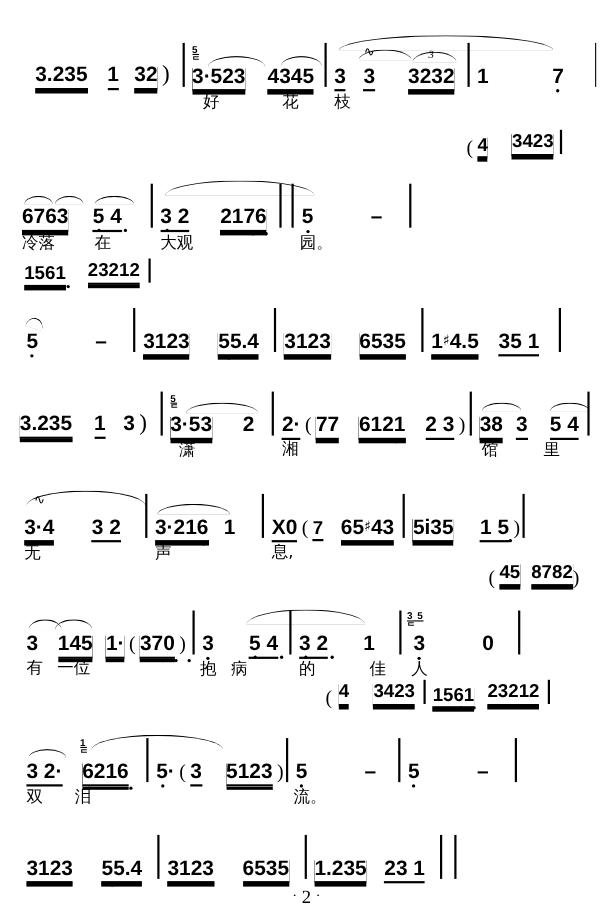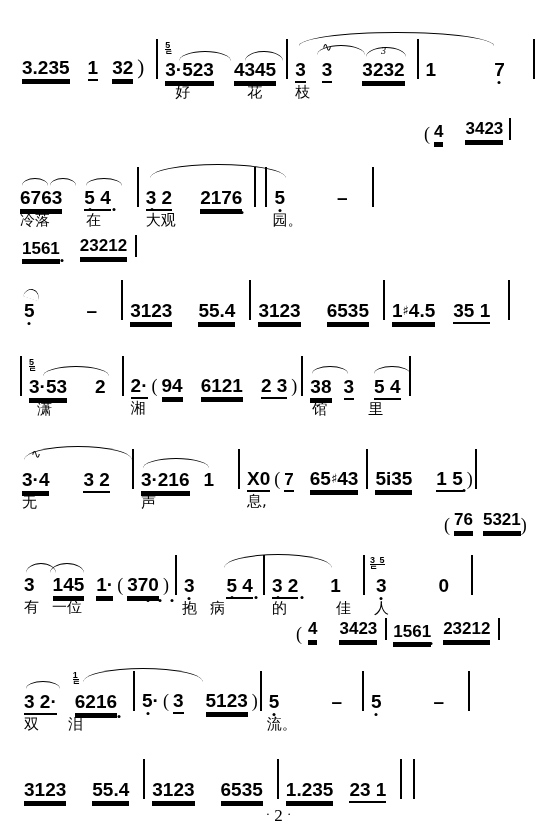--- a/index.html
+++ b/index.html
@@ -119,21 +119,21 @@
   .sp{display:inline-block;}
 </style>
 </head>
 <body>
 
 <div class="sheet">
 
 <div class="row" style="position:absolute;left:0;top:18px;">
   <div class="line" style="height:62px;">
 
-    <div class="cell" style="margin-left:14px;">
+    <div class="cell" style="margin-left:24px;">
       <span class="num b2">3.235</span>
       <span class="sp" style="width:10px;"></span>
       <span class="num b1">1</span>
       <span class="sp" style="width:6px;"></span>
       <span class="num b2">32</span>
       <span class="paren">)</span>
     </div>
 
     <span class="bar tall" style="margin-left:12px;"></span>
 
@@ -299,41 +299,49 @@
       <span class="sp" style="width:10px;"></span>
       <span class="num b1">35&nbsp;1</span>
     </div>
 
     <span class="bar tall" style="margin-left:18px;"></span>
   </div>
 </div>
 
 <div class="row" style="position:absolute;left:0;top:335px;">
   <div class="line" style="height:62px;">
+    <div class="cell" style="margin-left:10px;">
+      <span class="num b2">3.235</span>
+      <span class="sp" style="width:12px;"></span>
+      <span class="num b1">1</span>
+      <span class="sp" style="width:8px;"></span>
+      <span class="num">3</span>
+      <span class="paren">)</span>
+    </div>
 
     <span class="bar tall" style="margin-left:12px;"></span>
 
     <div class="cell">
       <span class="grace" style="top:-19px;left:0;">
         <u>5</u><br><span style="font-size:8px;">ᄃ</span>
       </span>
       <span class="slur" style="left:14px;top:-11px;width:66px;"></span>
       <span class="num b2">3·53</span>
       <span class="lyr" style="left:8px;">潇</span>
       <span class="sp" style="width:20px;"></span>
       <span class="num">2</span>
     </div>
 
     <span class="bar tall" style="margin-left:16px;"></span>
 
     <div class="cell">
       <span class="num b1">2·</span>
       <span class="lyr" style="left:0px;">湘</span>
       <span class="paren sm">(</span>
-      <span class="num b2">94</span>
+      <span class="num b2">77</span>
       <span class="sp" style="width:10px;"></span>
       <span class="cell" style="position:relative;">
         <span class="num b2">6121</span>
         <span class="dotlow" style="left:34px;top:23px;"></span>
       </span>
       <span class="sp" style="width:10px;"></span>
       <span class="num b1">2&nbsp;3</span>
       <span class="paren sm">)</span>
     </div>
 
@@ -407,23 +415,23 @@
     </div>
 
     <span class="bar tall" style="margin-left:2px;"></span>
   </div>
 </div>
 
 <div class="row" style="position:absolute;left:0;top:512px;">
   <div class="upper" style="left:444px;top:-2px;">
     <span class="paren sm">(</span>
     <span class="sp" style="width:4px;"></span>
-    <span class="num b2 small">76</span>
+    <span class="num b2 small">45</span>
     <span class="sp" style="width:10px;"></span>
-    <span class="num b2 small">5321</span>
+    <span class="num b2 small">8782</span>
     <span class="paren sm">)</span>
   </div>
 
   <div class="line" style="height:62px;margin-top:22px;">
     <div class="cell" style="margin-left:16px;">
       <span class="slur" style="left:2px;top:-12px;width:30px;"></span>
       <span class="slur" style="left:26px;top:-12px;width:34px;"></span>
       <span class="num">3</span>
       <span class="lyr" style="left:0px;">有</span>
       <span class="sp" style="width:10px;"></span>

